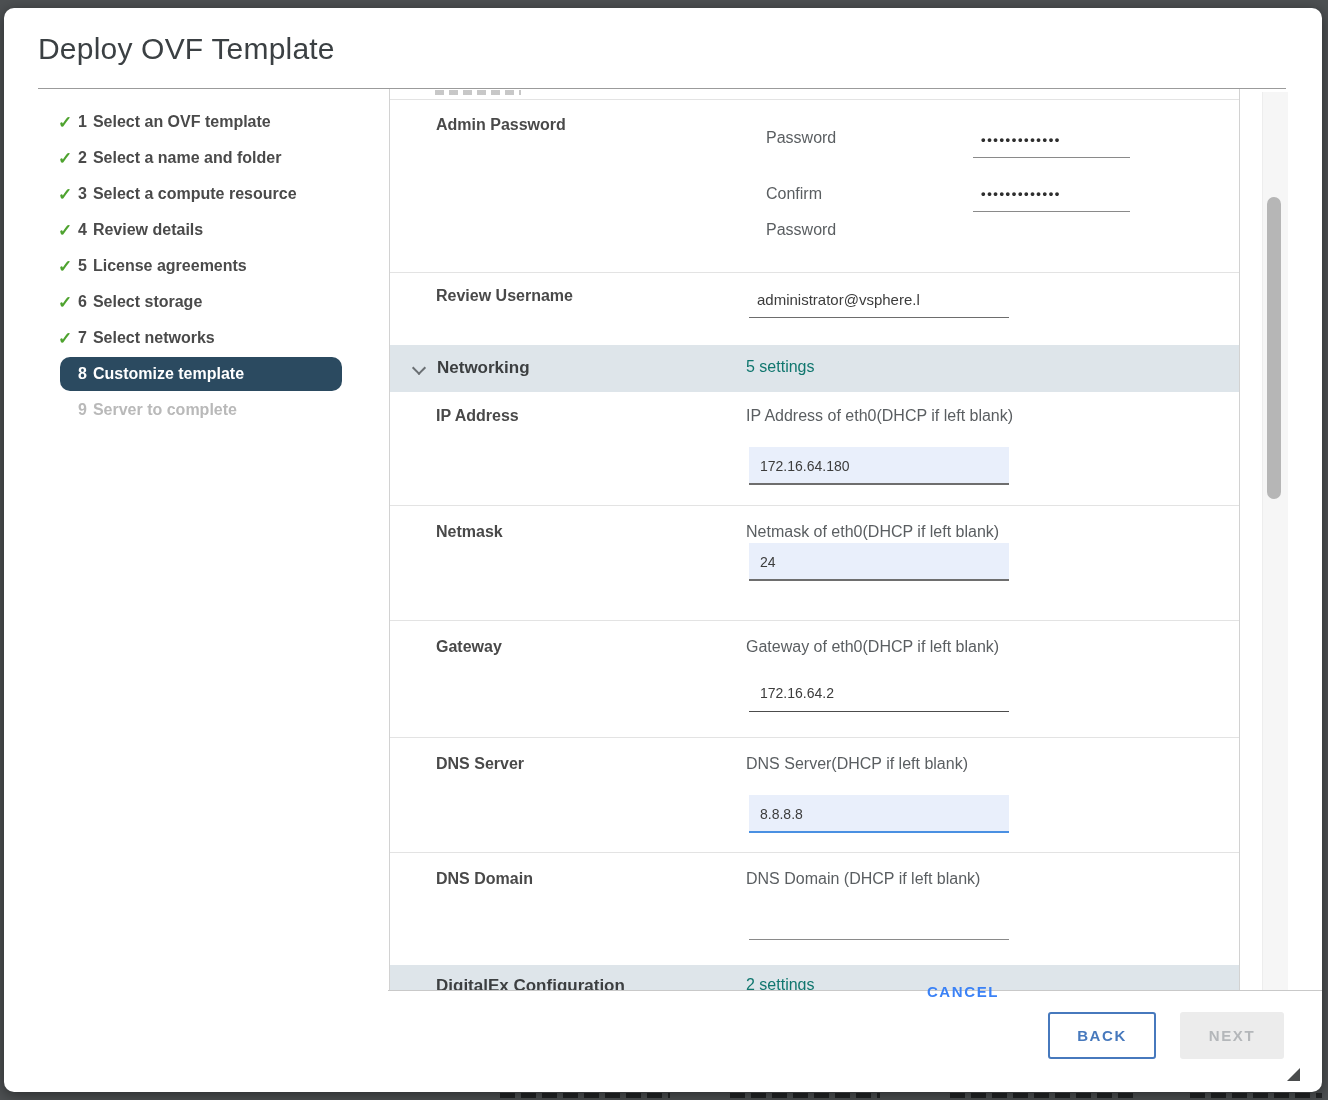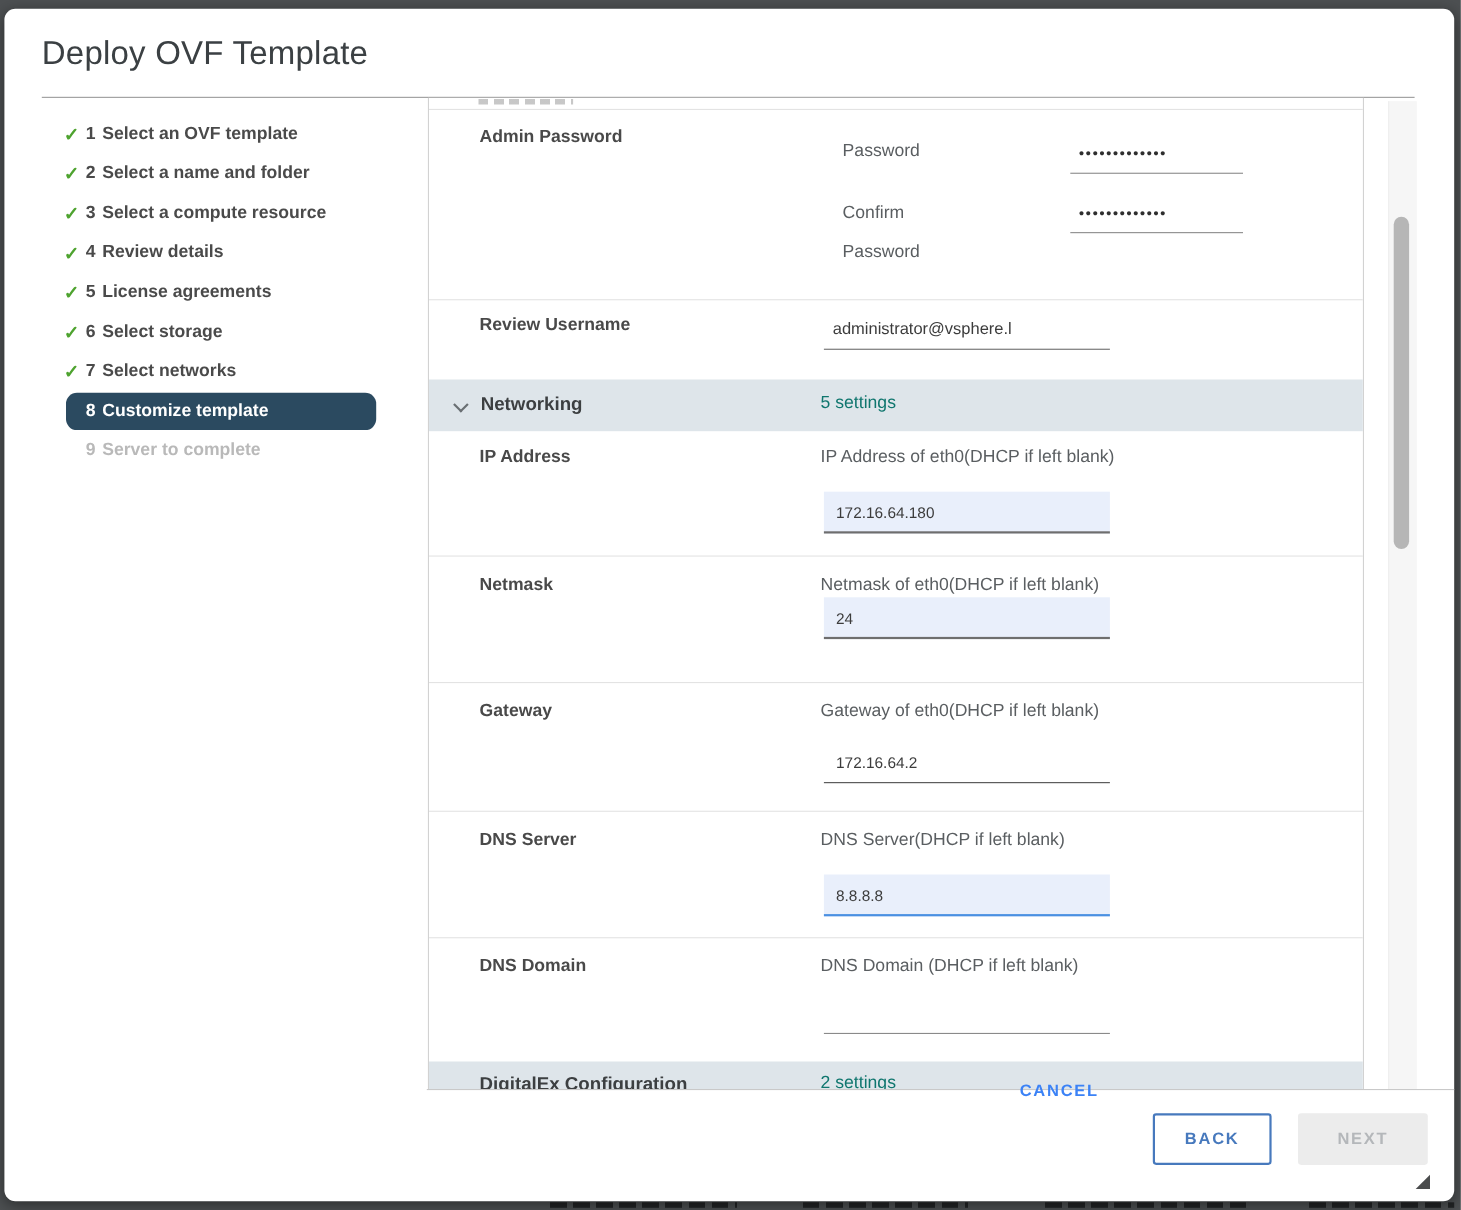--- a/index.html
+++ b/index.html
@@ -68,21 +68,21 @@
 
   
   .sb-track{position:absolute;left:1258px;top:84px;width:25px;height:898px;background:#f6f6f6;border-left:1px solid #ededed;}
   .sb-thumb{position:absolute;left:1263px;top:189px;width:14px;height:302px;background:#b6b6b6;border-radius:7px;}
 
   
   .btn{position:absolute;display:flex;align-items:center;justify-content:center;
     font-size:15px;font-weight:bold;letter-spacing:1.6px;border-radius:3px;cursor:pointer;box-sizing:border-box;}
   .btn-cancel{left:906px;top:966px;width:106px;height:34px;color:#3b82f6;}
   .btn-back{left:1044px;top:1004px;width:108px;height:47px;color:#4779bd;border:2px solid #4779bd;background:#fff;}
-  .btn-next{left:1176px;top:1004px;width:118px;height:47px;color:#b4b7ba;background:#ececec;cursor:default;}
+  .btn-next{left:1176px;top:1004px;width:104px;height:47px;color:#b4b7ba;background:#ececec;cursor:default;}
 
   .resize-handle{position:absolute;left:1283px;top:1060px;width:0;height:0;
     border-left:13px solid transparent;border-bottom:13px solid #4a4c4d;}
 
   
   .clutter{position:absolute;top:1093px;height:5px;
     background:repeating-linear-gradient(90deg,#222425 0 15px,transparent 15px 21px);}
 </style>
 </head>
 <body>

